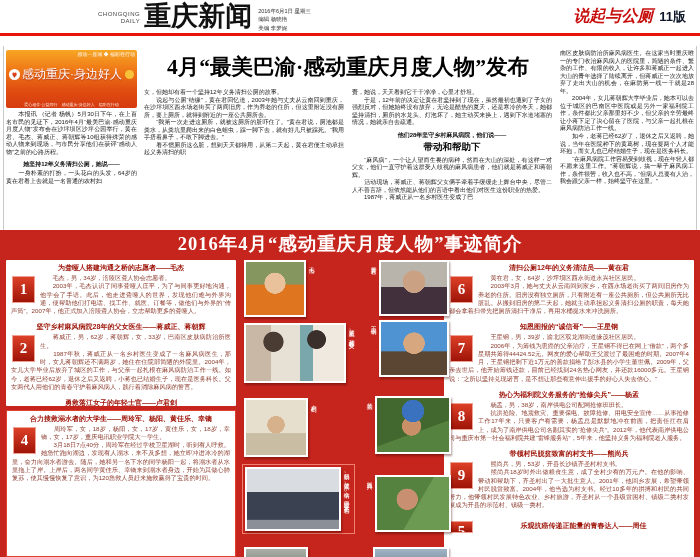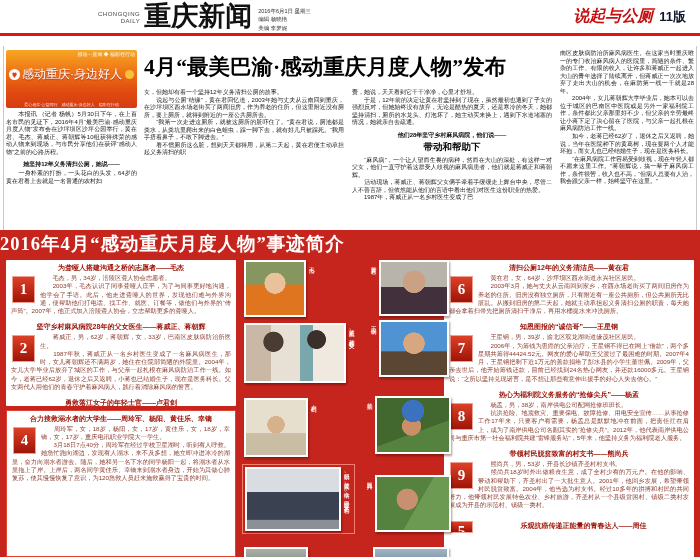--- a/index.html
+++ b/index.html
@@ -33,28 +33,28 @@
               vertical-align:middle;margin-left:3px;}
   .banner-strip-bottom{position:absolute;bottom:1px;left:0;width:100%;text-align:center;
                        font-size:4px;color:#fff;opacity:.85;white-space:nowrap;}
   .news-text{font-size:6px;line-height:1.26;text-align:justify;color:#1a1a1a;white-space:pre-line;}
   .kicker{text-align:center;font-size:6px;font-weight:bold;color:#111;margin:4px 0 1px;}
   .subhead{text-align:center;font-size:9.5px;font-weight:bold;color:#000;margin-bottom:3px;
            font-family:"Liberation Serif",serif;}
   .colMain{flex:1;display:flex;}
   .colMain-left{width:408px;flex:none;margin-right:8px;display:flex;flex-direction:column;}
   .headline{font-family:"Liberation Serif",serif;font-weight:bold;font-size:21.5px;color:#000;
-            letter-spacing:0;margin:2px 0 8px;white-space:nowrap;}
+            text-align:center;letter-spacing:0;margin:2px 0 8px;white-space:nowrap;}
   .cols3{display:flex;flex:1;overflow:hidden;}
   .tcol{flex:1;margin-right:8px;overflow:hidden;}
   .tcol:last-child{margin-right:0;}
   .colE{flex:1;overflow:hidden;}
   
   .intro{position:absolute;top:230px;left:0;width:700px;height:327px;background:#c5251c;}
-  .sec-banner{height:28px;line-height:28px;text-align:left;color:#fff;font-weight:bold;
+  .sec-banner{height:28px;line-height:28px;text-align:center;color:#fff;font-weight:bold;
               font-size:18.5px;font-family:"Liberation Serif",serif;letter-spacing:1px;}
   .sec-body{position:absolute;top:30px;left:6px;right:6px;bottom:0;display:flex;}
   .panel{background:#fff;border-radius:1px;overflow:hidden;}
   .panel-left{width:230px;flex:none;margin-right:4px;display:flex;flex-direction:column;}
   .panel-right{width:240px;flex:none;margin-left:4px;height:297px;}
   .pbox{background:#fff;padding:3px 5px;}
   .pbox.grow{flex:1;}
   .pbox.framed{border:1px solid #e0402e;margin-top:4px;flex:1;}
   .item{margin-bottom:7px;overflow:hidden;}
   .numbox{float:left;width:21px;height:25px;margin:2px 5px 1px 1px;text-align:center;

